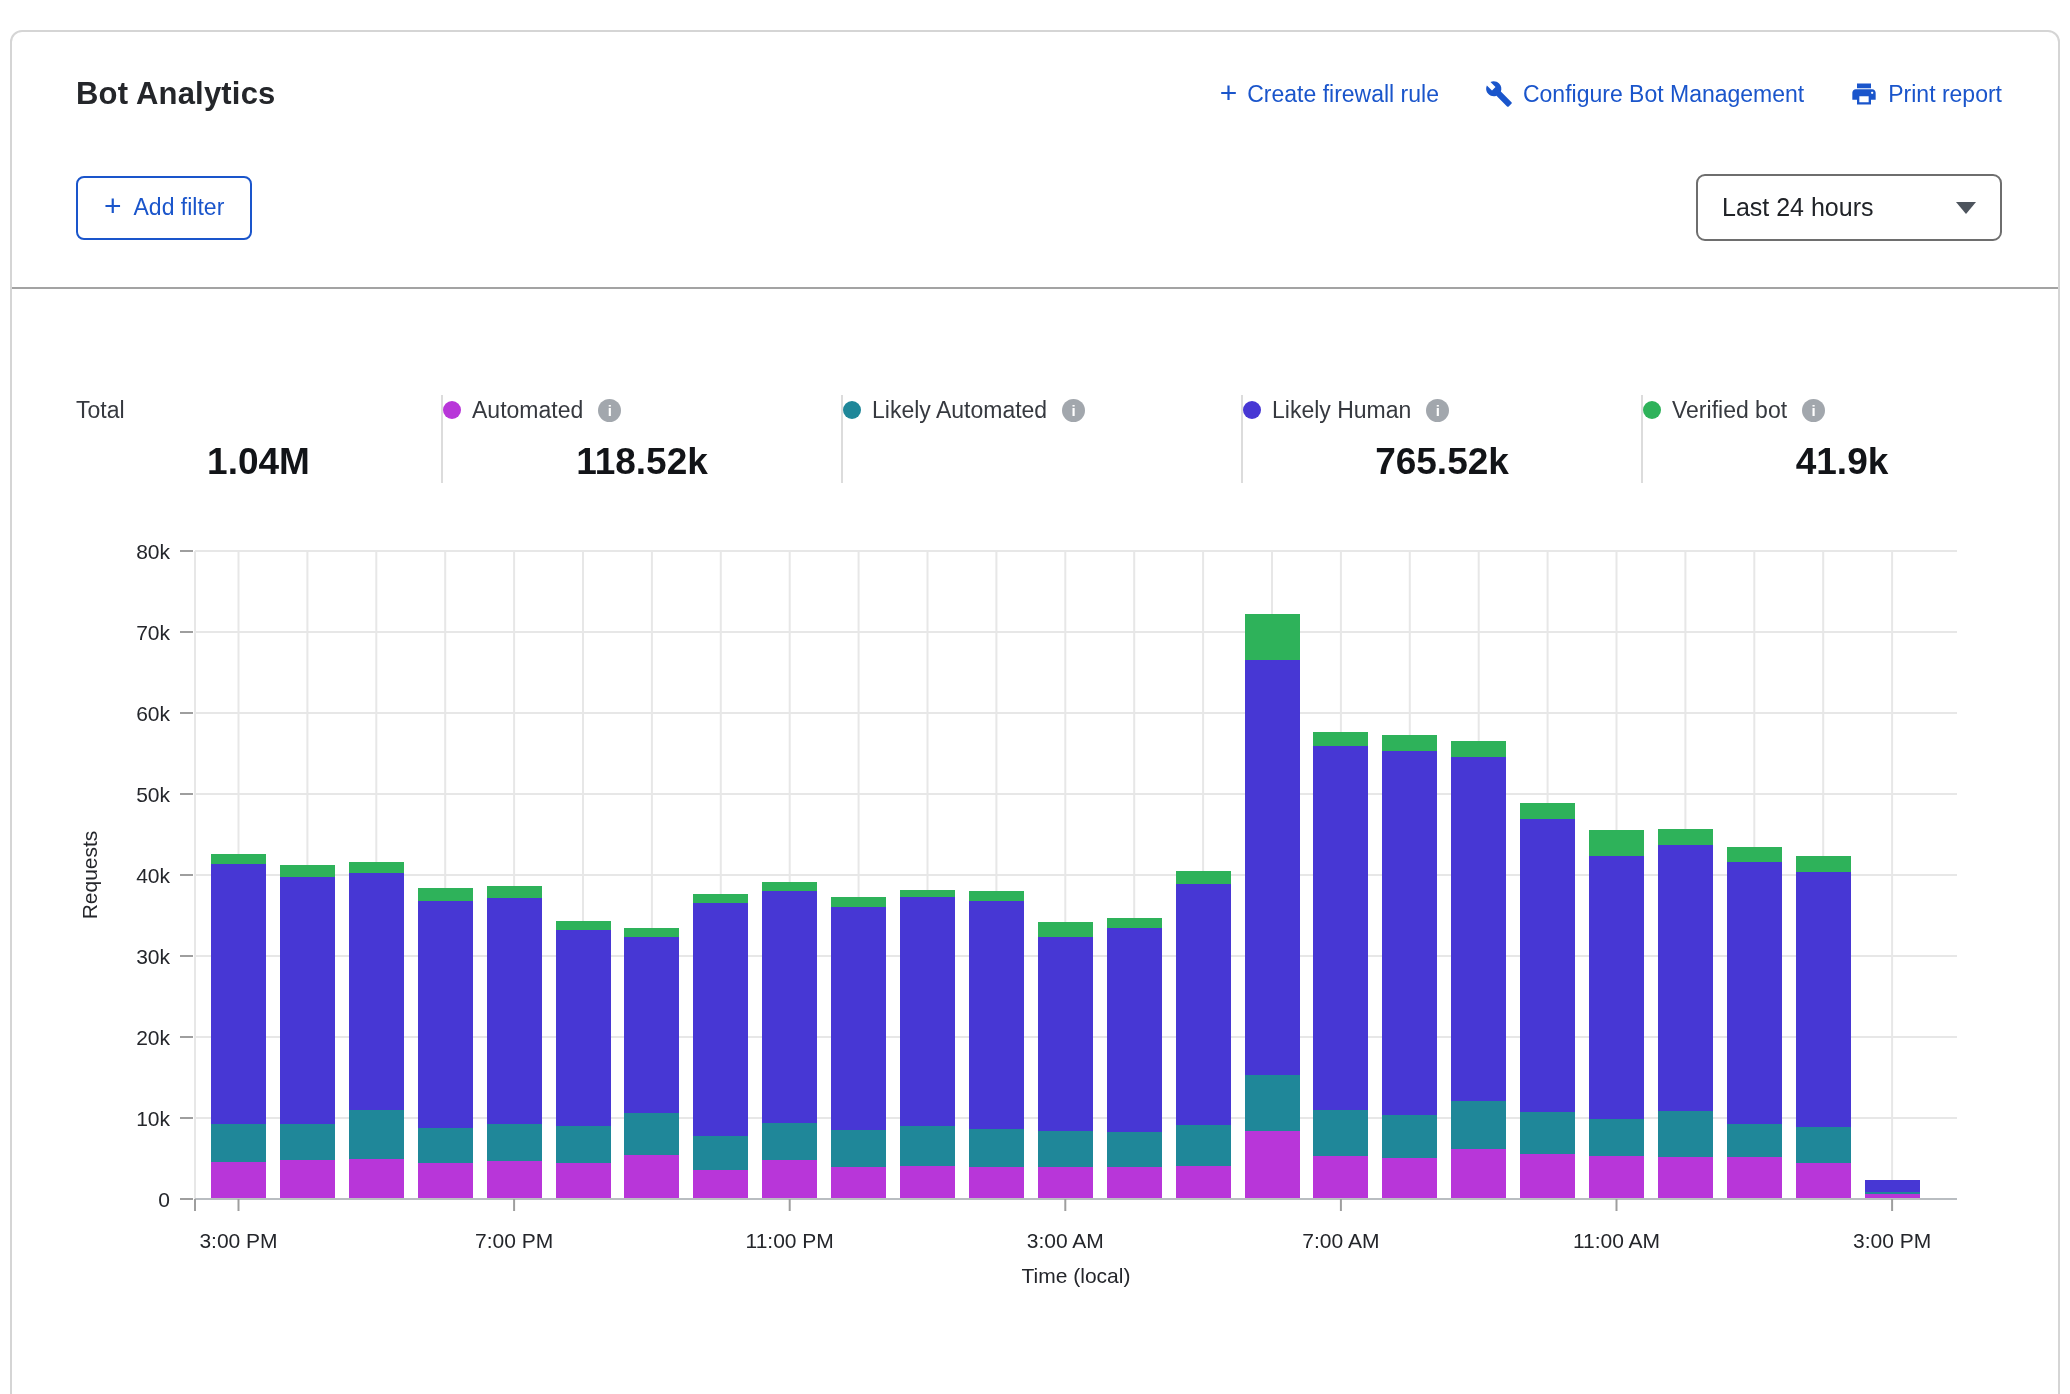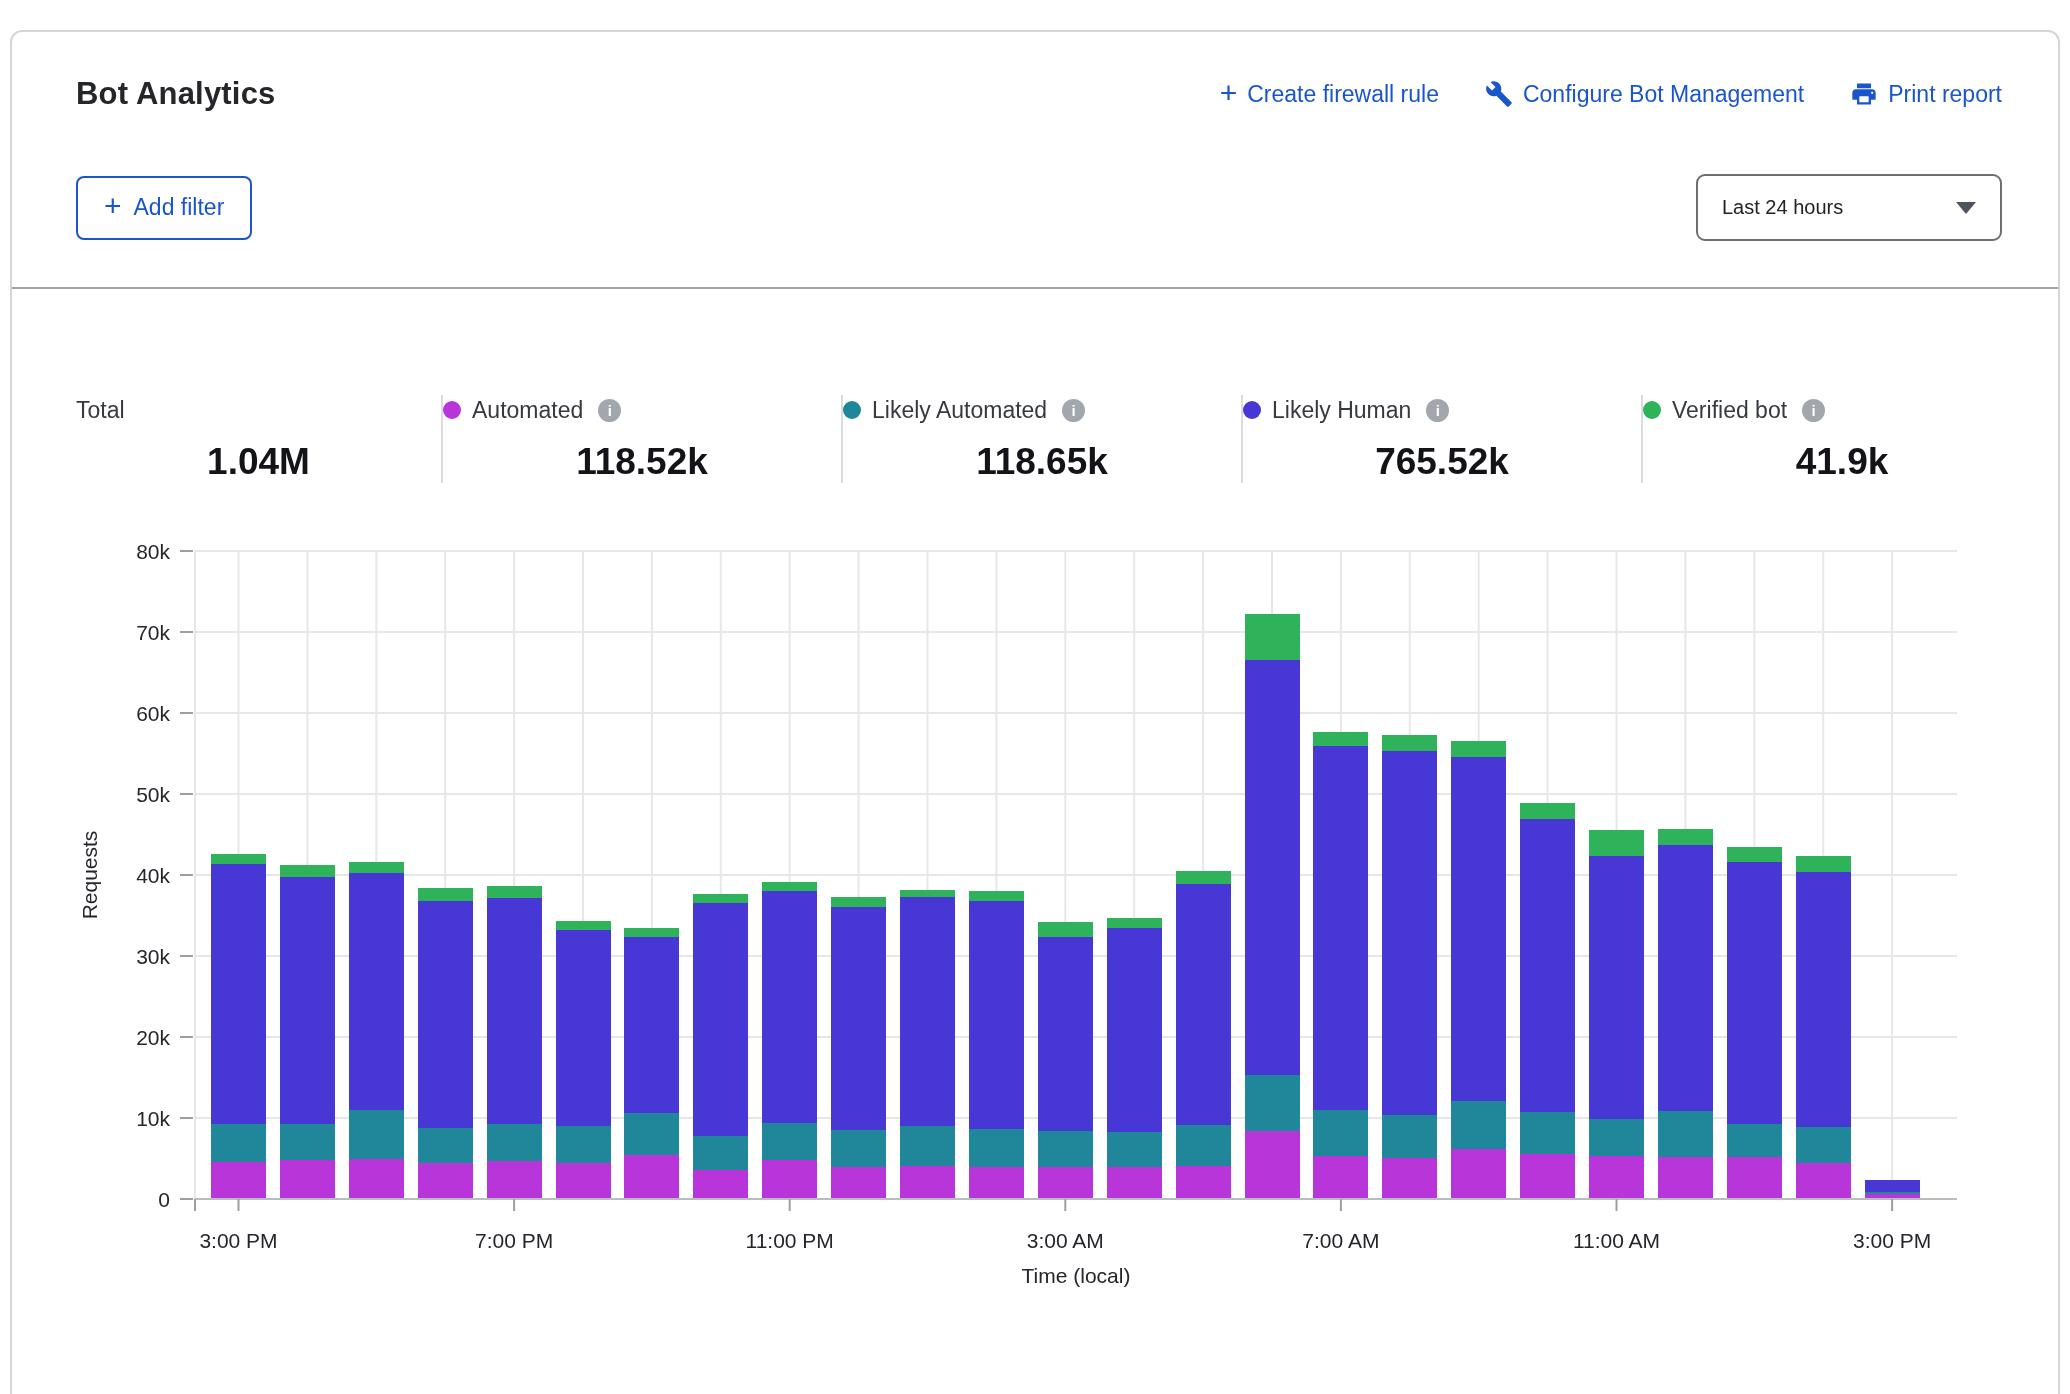--- a/index.html
+++ b/index.html
@@ -16,21 +16,21 @@
             text-decoration:none; cursor:pointer; }
   .action .plus { font-size:30px; font-weight:400; line-height:1; margin-top:-3px; }
   .action svg { display:block; }
   .filter-row { display:flex; justify-content:space-between; align-items:center; margin-top:62px; }
   .btn-add-filter { display:flex; align-items:center; gap:12px; height:64px; padding:0 26px;
                     background:#fff; border:2px solid #1a55cb; border-radius:8px; color:#1a55cb;
                     font-size:23px; font-family:inherit; cursor:pointer; }
   .btn-add-filter .plus { font-size:30px; font-weight:400; line-height:1; margin-top:-3px; }
   .select { width:306px; height:67px; border:2px solid #6e6e6e; border-radius:9px;
             display:flex; align-items:center; justify-content:space-between; padding:0 24px;
-            font-size:20px; color:#202328; cursor:pointer; background:#fff; }
+            font-size:25px; color:#202328; cursor:pointer; background:#fff; }
   .caret { width:0; height:0; border-left:10px solid transparent; border-right:10px solid transparent;
            border-top:12px solid #4d545d; }
   
   .panel { padding:62px 0 0 0; }
   .panel-title-row { display:flex; align-items:center; gap:16px; padding:0 64px; }
   h2 { font-size:27px; font-weight:700; color:#24262a; }
   
   .stats { display:flex; margin-top:44px; padding:0 64px; }
   .stat { flex:0 0 400px; border-left:2px solid #dcdcdc; }
   .stat:first-child { flex:0 0 365px; border-left:none; padding-left:0; }
@@ -105,21 +105,20 @@
           <span class="info-icon">i</span>
         </div>
         <div class="stat-value">118.52k</div>
       </div>
       <div class="stat">
         <div class="stat-label-row">
           <span class="legend-dot" style="background: rgb(31, 135, 153);"></span>
           <span class="stat-label">Likely Automated</span>
           <span class="info-icon">i</span>
         </div>
-        <div class="stat-value">118.65k</div>
       </div>
       <div class="stat">
         <div class="stat-label-row">
           <span class="legend-dot" style="background: rgb(71, 55, 212);"></span>
           <span class="stat-label">Likely Human</span>
           <span class="info-icon">i</span>
         </div>
         <div class="stat-value">765.52k</div>
       </div>
       <div class="stat">

